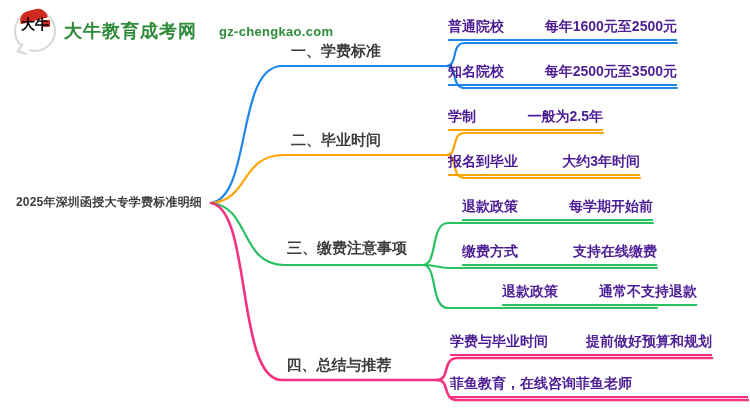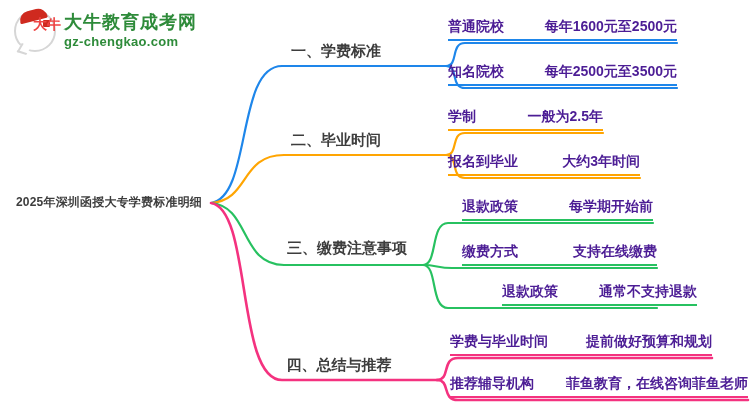--- a/index.html
+++ b/index.html
@@ -50,34 +50,34 @@
   .logo-icon{
     position:relative;width:42px;height:42px;border-radius:50%;
     border:2px solid #d6d6d6;background:#fff;box-sizing:border-box;
   }
   .logo-icon .cap{
     position:absolute;left:3px;top:-2px;width:28px;height:11px;
     background:#cf2a1f;border-radius:14px 14px 2px 2px;
     transform:rotate(-14deg);
   }
   .logo-icon .chars{
-    position:absolute;left:12px;top:5px;width:100%;text-align:center;
+    position:absolute;left:0;top:5px;width:100%;text-align:center;
     font-family:"Liberation Serif","DejaVu Serif",serif;
-    font-weight:700;font-size:14px;line-height:15px;color:#ef4444;
+    font-weight:700;font-size:14px;line-height:15px;color:#000000;
   }
   .logo-icon .seal{
     position:absolute;right:4px;top:8px;width:7px;height:7px;
     background:#cf2a1f;border-radius:1px;
   }
   .logo-icon .tail{
     position:absolute;left:3px;bottom:-4px;width:8px;height:8px;
     background:#fff;border-left:2px solid #d6d6d6;border-bottom:2px solid #d6d6d6;
     transform:rotate(18deg) skewX(-12deg);
   }
-  .logo-text{display:flex;flex-direction:column;line-height:1.05;}
+  .logo-text{display:flex;flex-direction:row;line-height:1.05;gap:22px;}
   .logo-name{font-size:18px;font-weight:700;color:var(--brand);letter-spacing:1px;}
   .logo-url{font-size:13px;font-weight:700;color:var(--brand);margin-top:3px;letter-spacing:0.3px;}
 </style>
 </head>
 <body>
 
 <div class="stage">
 
   <svg class="connectors" width="750" height="410" viewBox="0 0 750 410">
 
@@ -148,17 +148,16 @@
   <div class="leaf bc2" style="left:462px;top:282px;width:195px;margin-left:40px;">
     <span class="lbl">退款政策</span>
     <span class="val">通常不支持退款</span>
   </div>
 
   <div class="leaf bc3" style="left:450px;top:332px;width:262px;">
     <span class="lbl">学费与毕业时间</span>
     <span class="val">提前做好预算和规划</span>
   </div>
   <div class="leaf bc3" style="left:450px;top:374px;width:298px;">
-    <span class="lbl">推荐辅导机构</span>
     <span class="val">菲鱼教育，在线咨询菲鱼老师</span>
   </div>
 
 </div>
 
 </body></html>

